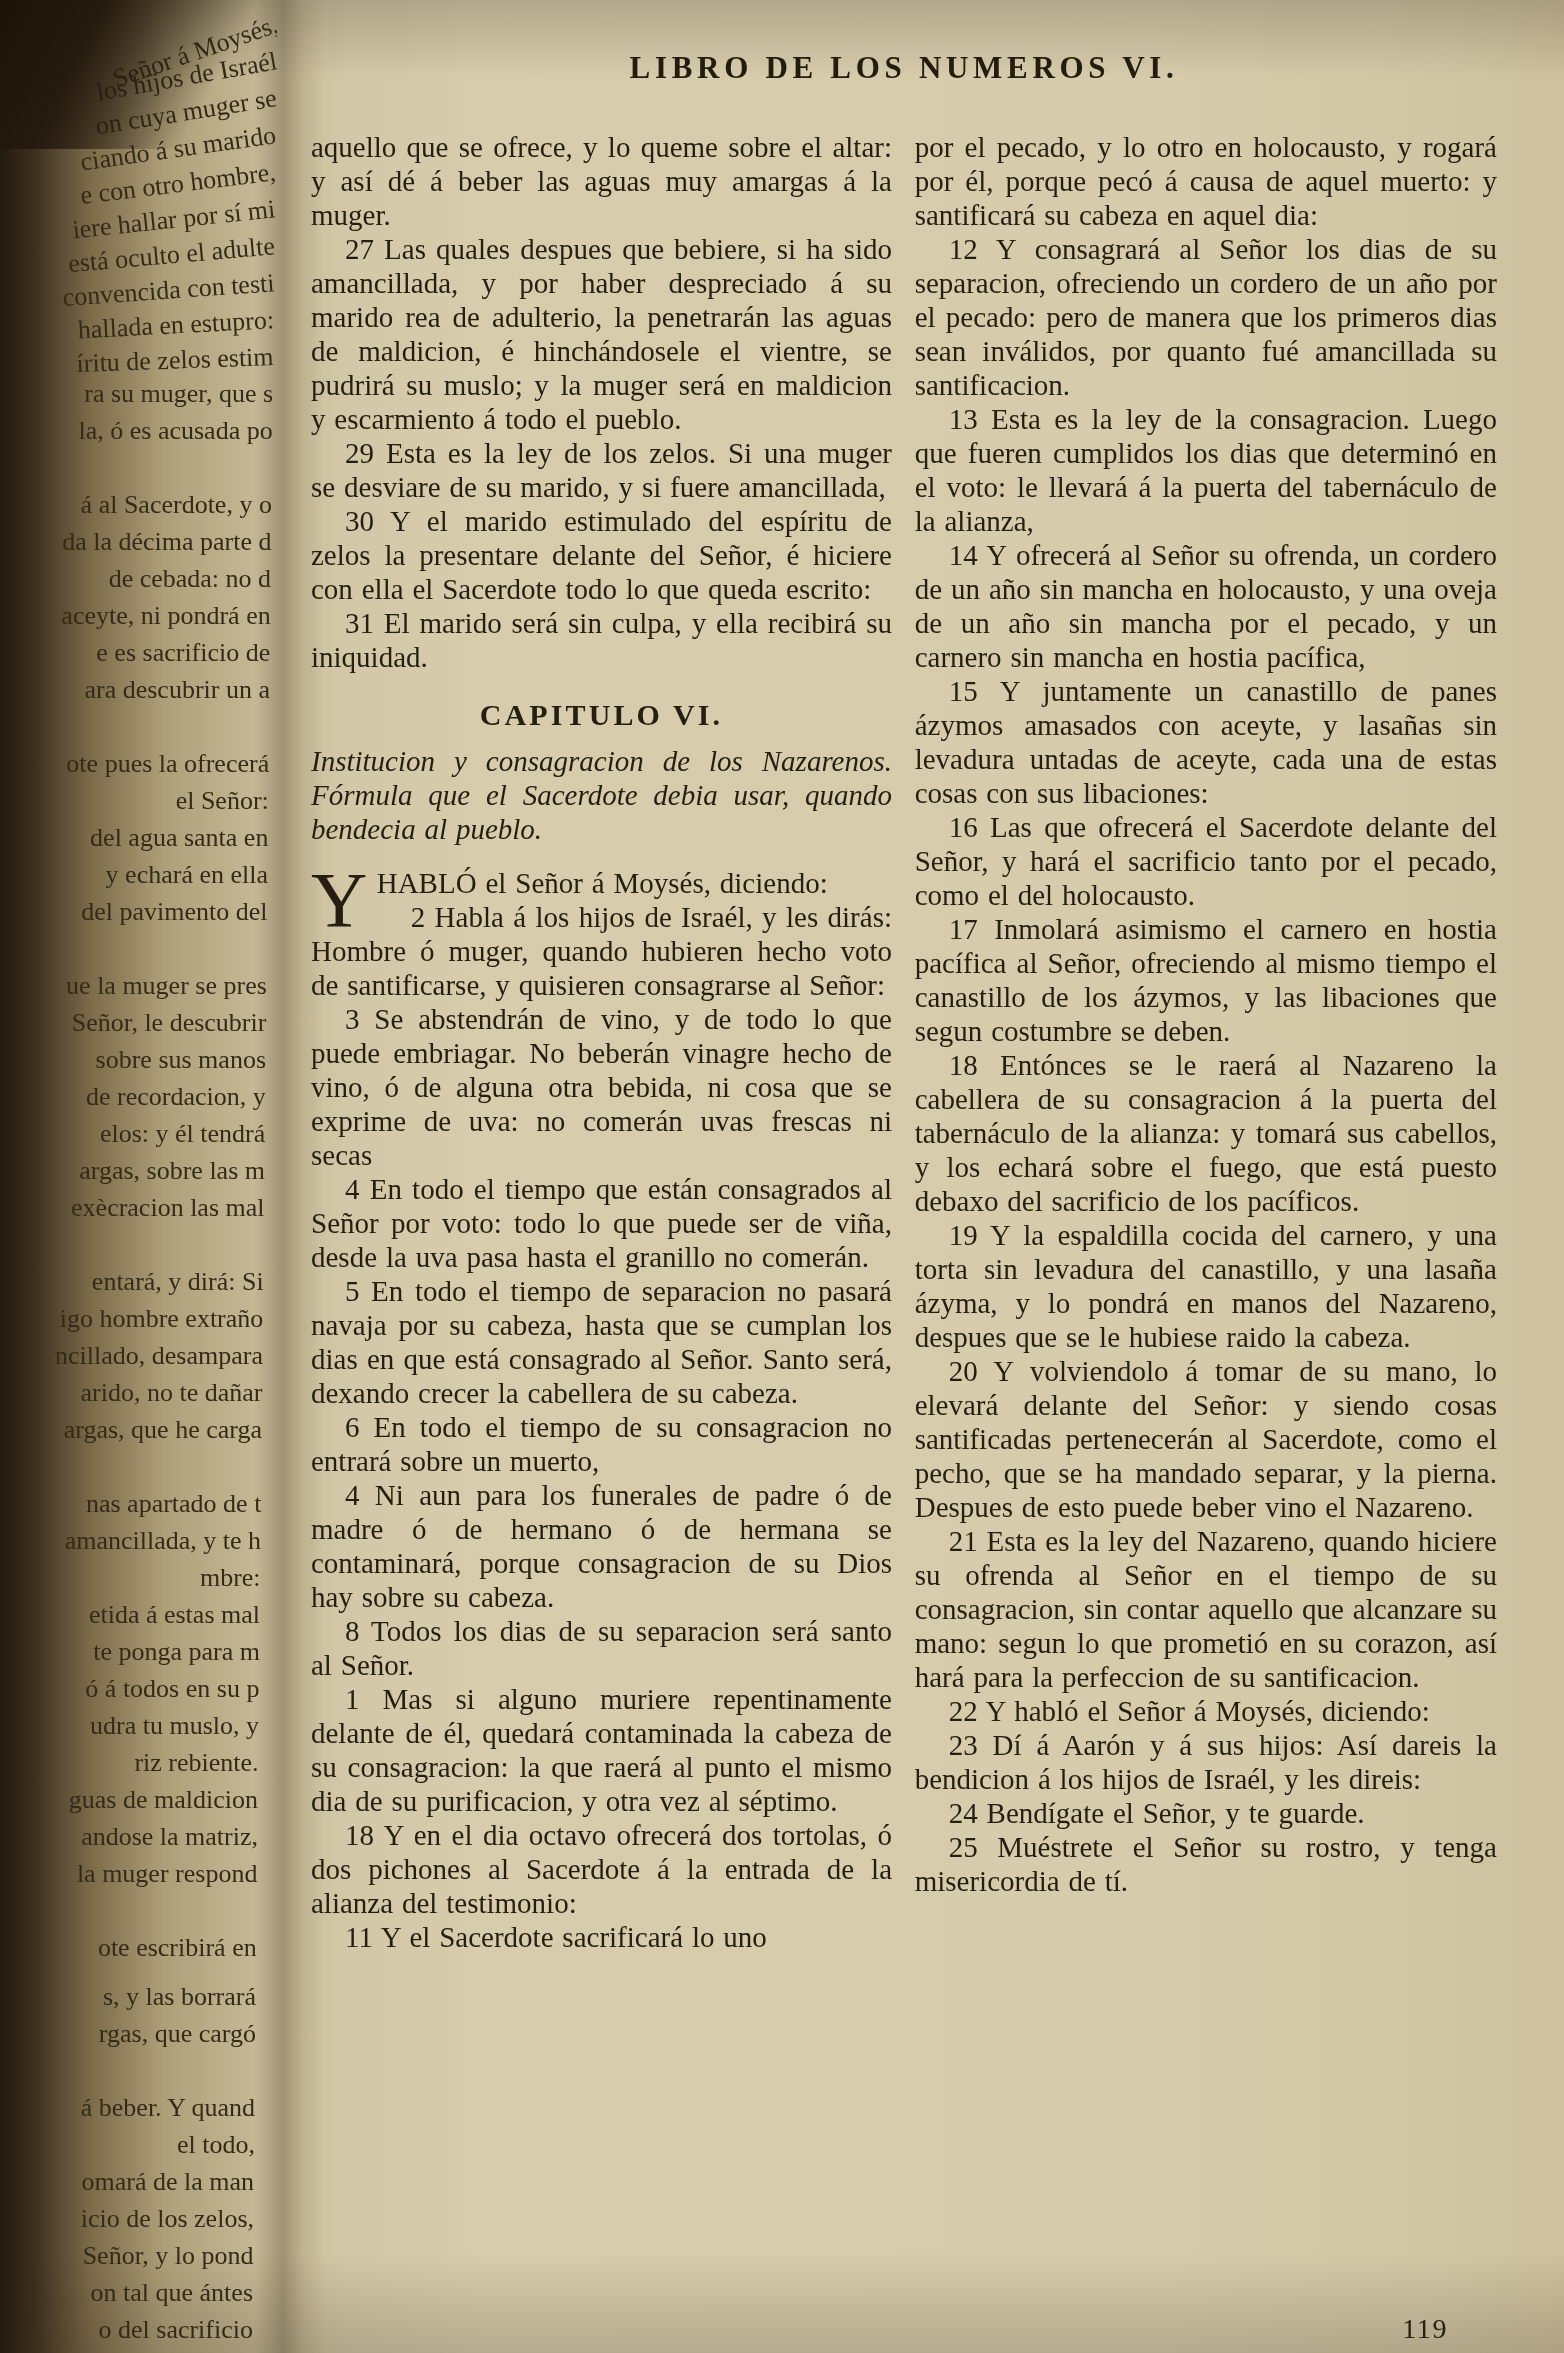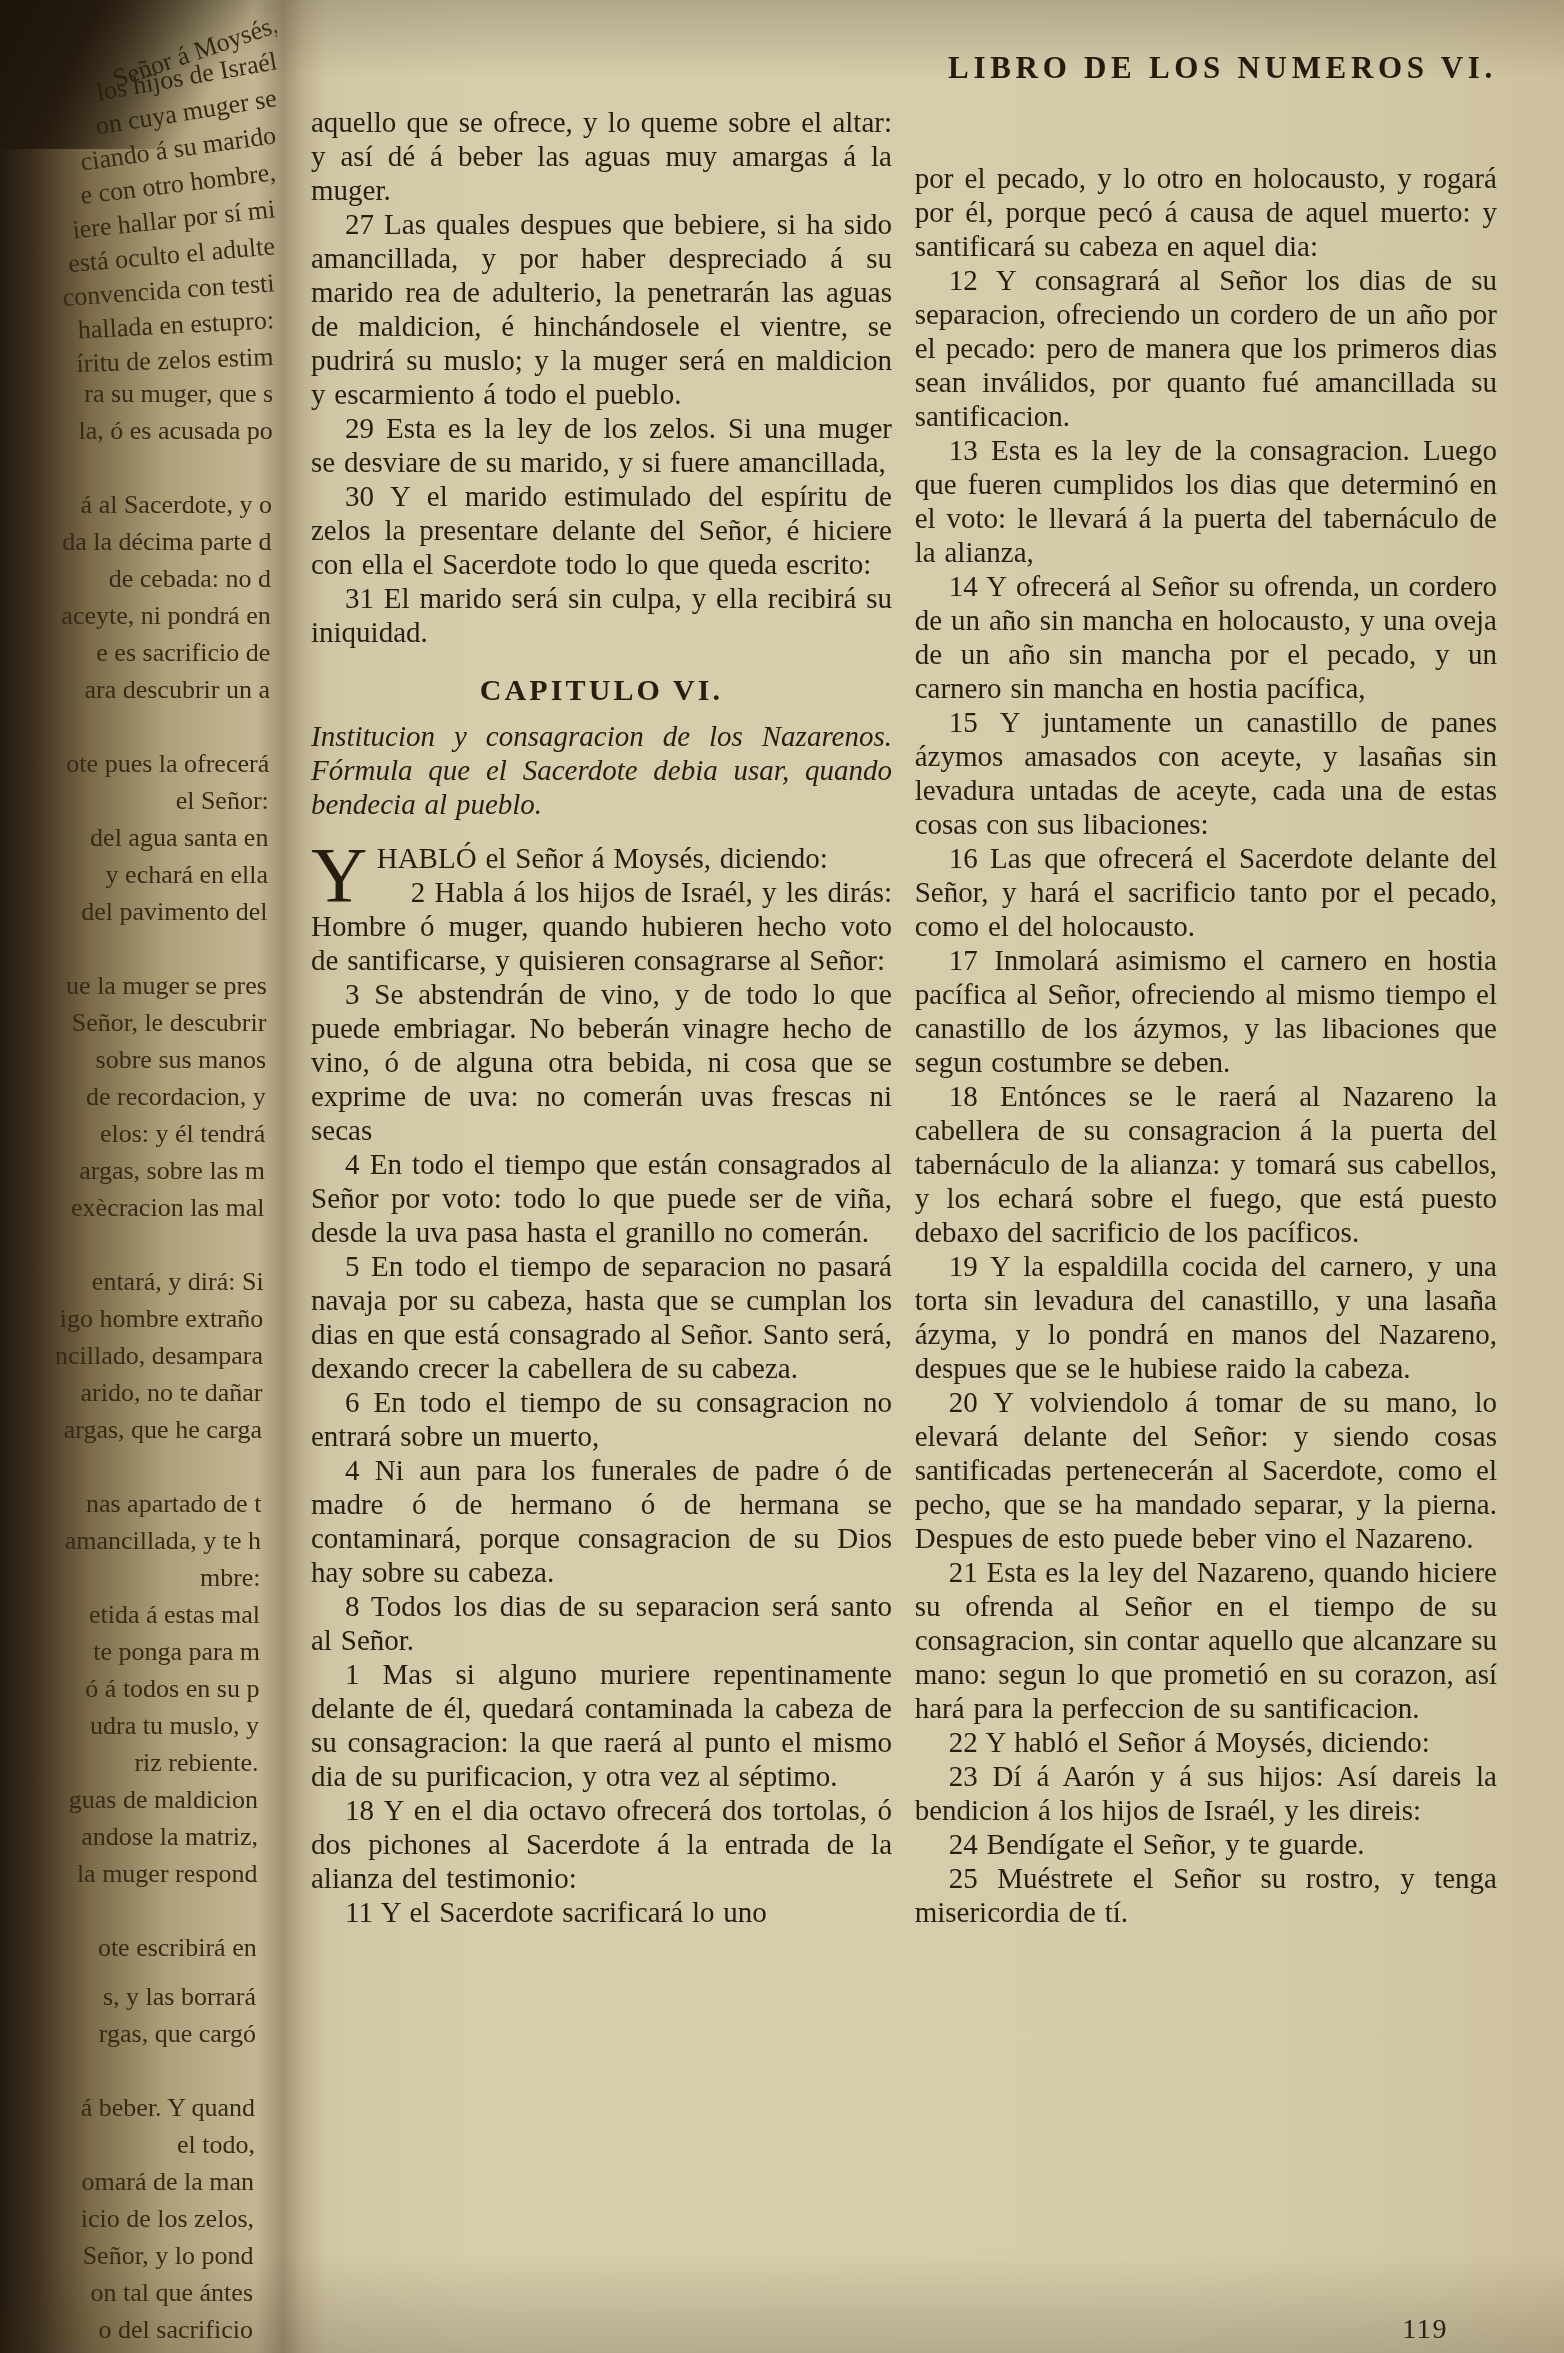--- a/index.html
+++ b/index.html
@@ -32,25 +32,25 @@
   .edge-gap { height: 37px; }
   .fold-shadow {
     position: absolute; left: 254px; top: 0; width: 70px; height: 2354px;
     background: linear-gradient(90deg, rgba(0,0,0,0) 0%, rgba(64,50,28,0.30) 42%, rgba(95,78,48,0.12) 70%, rgba(0,0,0,0) 100%);
   }
   .content {
     position: absolute; left: 311px; top: 0; width: 1186px; height: 2354px;
     color: #261e10;
   }
   .header {
-    margin: 50px 0 0 0; text-align: right;
+    margin: 50px 0 0 0; text-align: center;
     font-size: 31px; font-weight: 700; letter-spacing: 4.7px;
     color: #241c0f;
   }
-  .columns { display: flex; margin-top: 19px; align-items: flex-end; }
+  .columns { display: flex; margin-top: 44px; align-items: flex-start; }
   .col {
     width: 581px; text-align: justify;
     font-size: 29px; line-height: 34px;
   }
   .divider { width: 2.3px; background: #2b2212; margin: 3.1px 11px 0 9.4px; }
   .col-right { flex: 1; }
   p.verse { margin: 0; text-indent: 34px; word-spacing: 1.6px; }
   p.continuation { text-indent: 0; }
   h2.chapter-heading {
     margin: 23.5px 0 12.5px; text-align: center;

